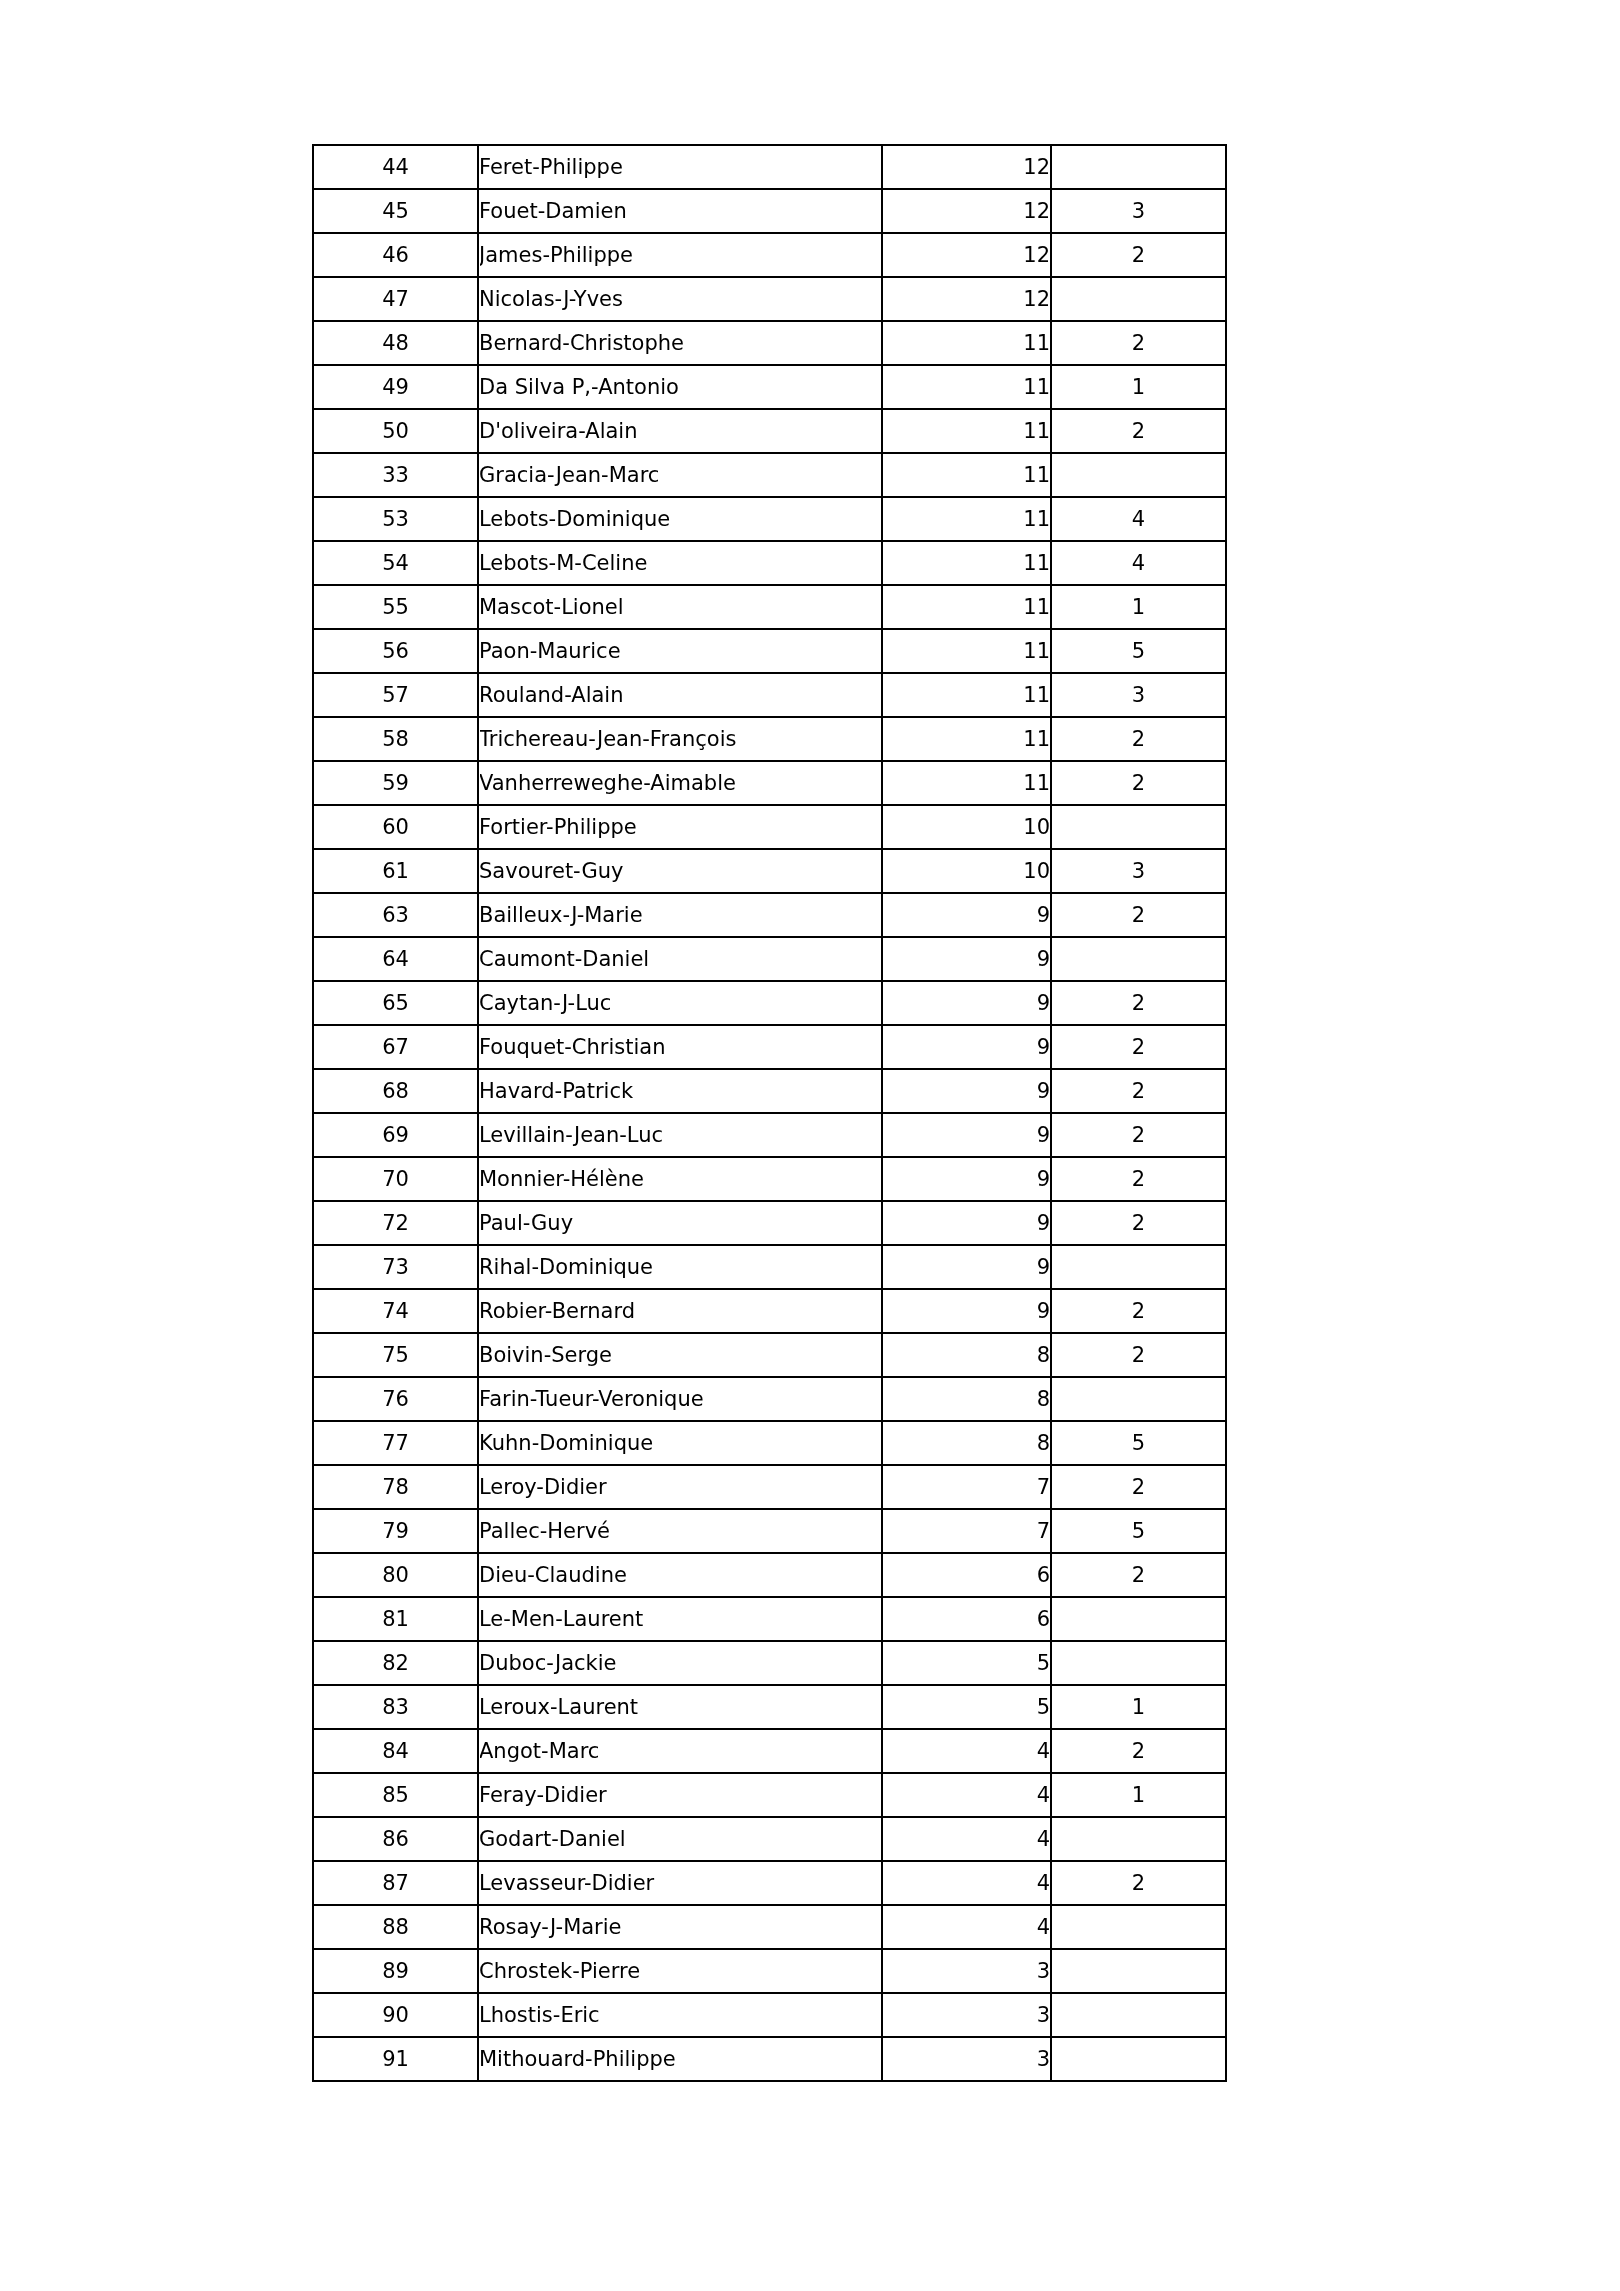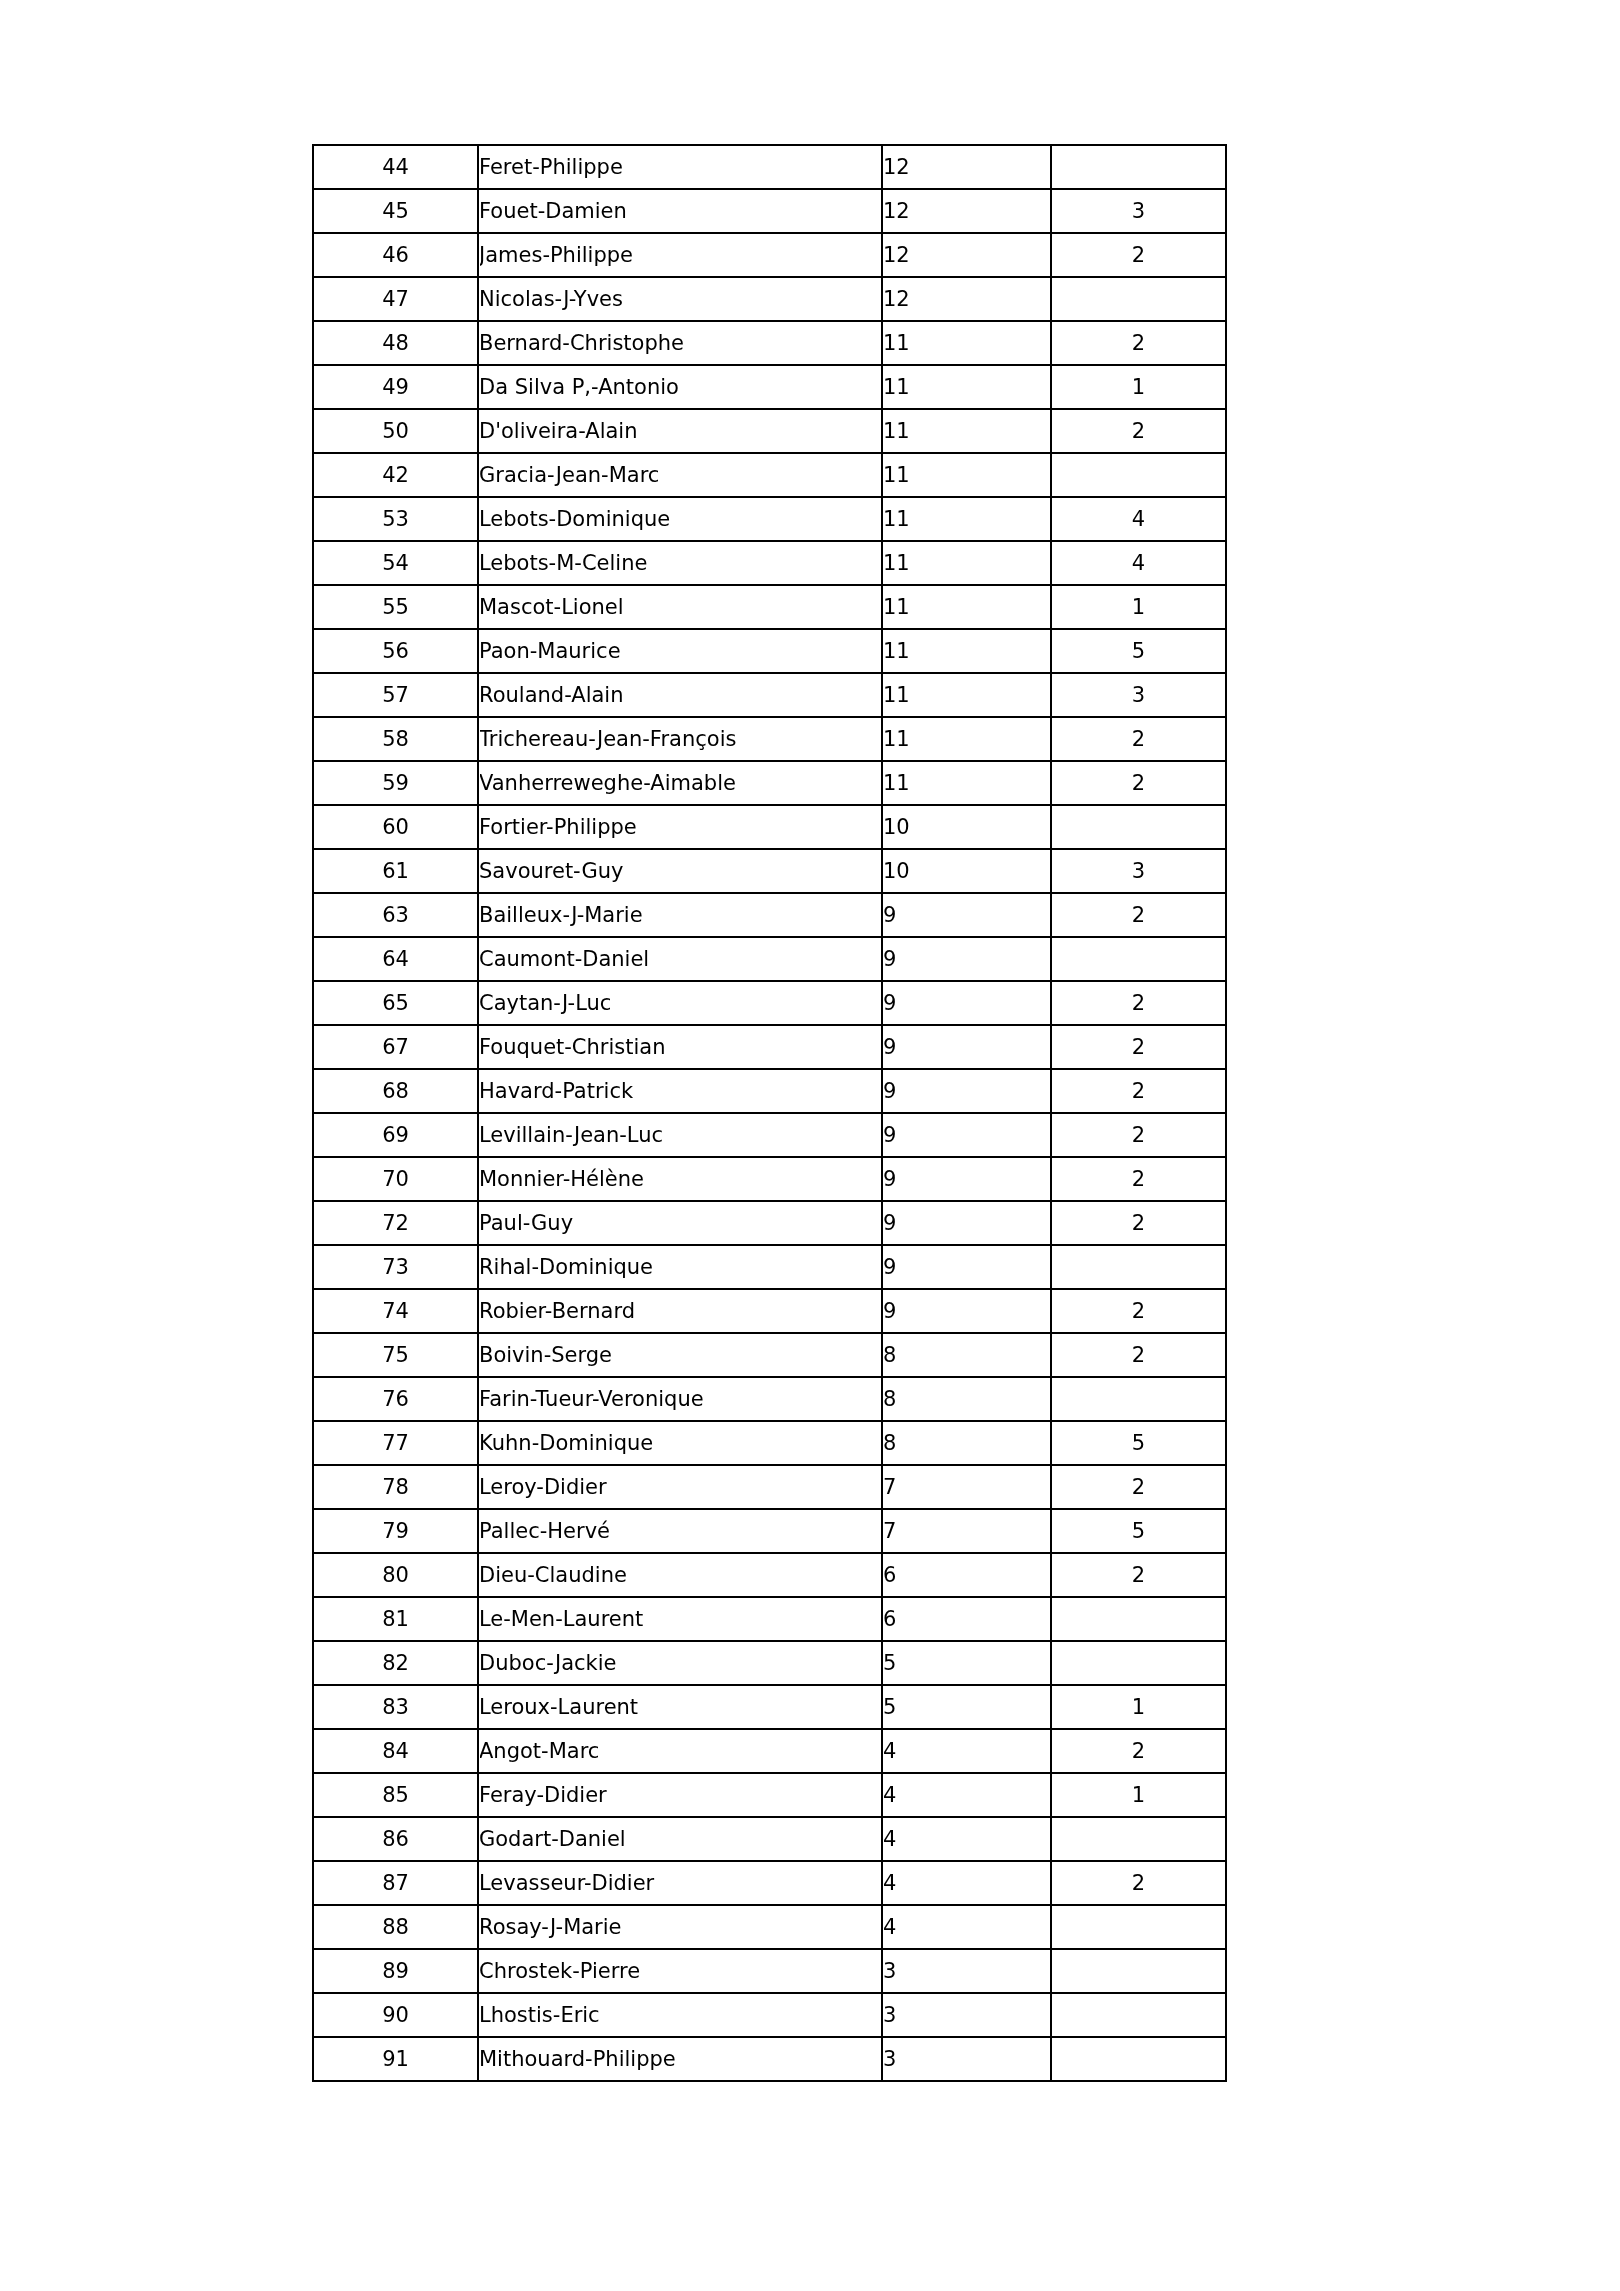--- a/index.html
+++ b/index.html
@@ -46,21 +46,21 @@
     text-align: center;
   }
   td.c-name {
     width: 402px;
     text-align: left;
     padding-left: 10.8px;
     border-radius: 11px;
   }
   td.c-score {
     width: 167px;
-    text-align: left;
+    text-align: right;
   }
   td.c-extra {
     width: 173px;
     text-align: center;
   }
 </style>
 </head>
 <body>
 
 <div class="page">
@@ -103,21 +103,21 @@
             <td class="c-score">11</td>
             <td class="c-extra">1</td>
           </tr>
           <tr>
             <td class="c-rank">50</td>
             <td class="c-name">D'oliveira-Alain</td>
             <td class="c-score">11</td>
             <td class="c-extra">2</td>
           </tr>
           <tr>
-            <td class="c-rank">42</td>
+            <td class="c-rank">33</td>
             <td class="c-name">Gracia-Jean-Marc</td>
             <td class="c-score">11</td>
             <td class="c-extra"></td>
           </tr>
           <tr>
             <td class="c-rank">53</td>
             <td class="c-name">Lebots-Dominique</td>
             <td class="c-score">11</td>
             <td class="c-extra">4</td>
           </tr>

